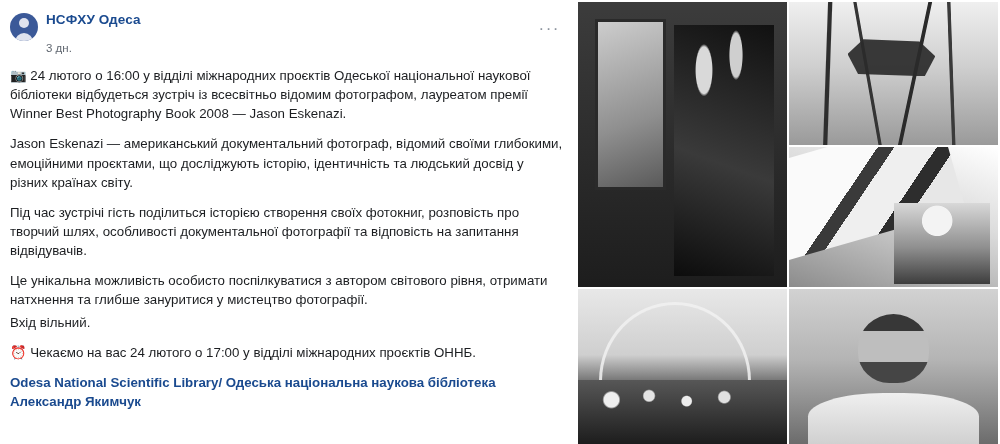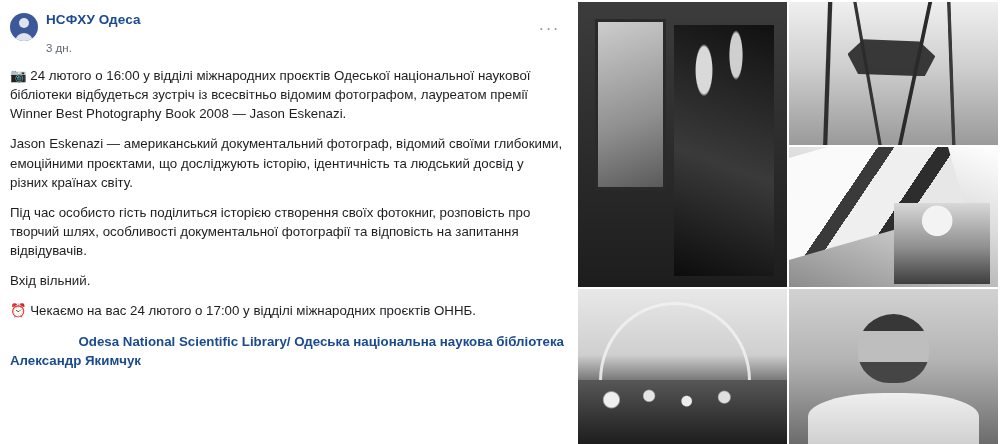--- a/index.html
+++ b/index.html
@@ -103,21 +103,20 @@
     margin-bottom: 3px;
   }
   .link-line {
     margin: 0 0 0 0;
     font-size: 13.3px;
     line-height: 1.44;
     font-weight: bold;
     color: #1a4a8f;
     text-decoration: none;
     display: block;
-    text-align: right;
   }
   .author-line {
     font-size: 13.3px;
     line-height: 1.44;
     font-weight: bold;
     color: #1a4a8f;
     margin: 0 0 11px 0;
   }
   
   .grid {
@@ -266,21 +265,22 @@
         <span class="page-name">НСФХУ Одеса</span>
         <span class="meta">3 дн.</span>
       </div>
     </div>
 
     <div class="more-dots">···</div>
 
     <div class="body-text">
       <p>📷 24 лютого о 16:00 у відділі міжнародних проєктів Одеської національної наукової бібліотеки відбудеться зустріч із всесвітньо відомим фотографом, лауреатом премії Winner Best Photography Book 2008 — Jason Eskenazi.</p>
       <p>Jason Eskenazi — американський документальний фотограф, відомий своїми глибокими, емоційними проєктами, що досліджують історію, ідентичність та людський досвід у різних країнах світу.</p>
-      <p>Під час особисто гість поділиться історією створення своїх фотокниг, розповість про творчий шлях, особливості документальної фотографії та відповість на запитання відвідувачів.</p>
+      <p>Під час зустрічі гість поділиться історією створення своїх фотокниг, розповість про творчий шлях, особливості документальної фотографії та відповість на запитання відвідувачів.</p>
+      <p class="tight">Це унікальна можливість особисто поспілкуватися з автором світового рівня, отримати натхнення та глибше зануритися у мистецтво фотографії.</p>
       <p>Вхід вільний.</p>
       <p>⏰ Чекаємо на вас 24 лютого о 17:00 у відділі міжнародних проєктів ОННБ.</p>
 
       <a class="link-line" href="#">Odesa National Scientific Library/ Одеська національна  наукова бібліотека</a>
       <div class="author-line">Александр Якимчук</div>
 
     </div>
   </div>
 
   <div class="grid">

